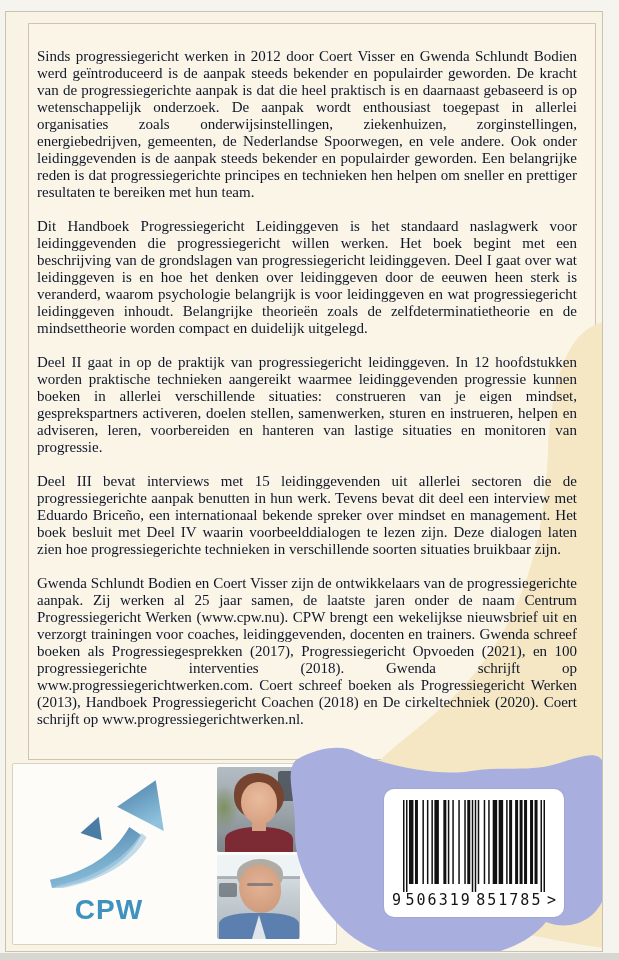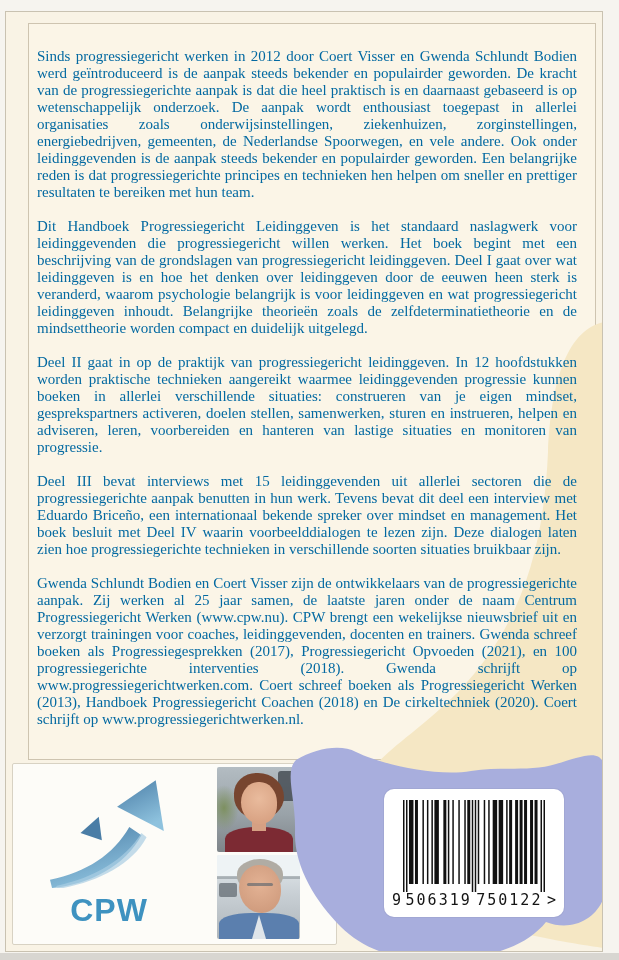--- a/index.html
+++ b/index.html
@@ -25,40 +25,40 @@
     border:1px solid rgba(150,138,108,0.45);
     box-sizing:border-box;
     z-index:1;
   }
   .blob-svg{position:absolute;left:0;top:0;width:598px;height:941px;pointer-events:none;}
   .tan-blob-svg{z-index:2;}
   .blue-blob-svg{z-index:5;}
   .back-text{
     position:absolute;left:31px;top:36px;width:540px;
     z-index:3;
-    color:#0369a1;
+    color:#0f172a;
     font-size:15px;line-height:17px;
     text-align:justify;
   }
   .back-text p{margin:0 0 17px 0;}
   
   .publisher-panel{
     position:absolute;left:6px;top:751px;width:325px;height:182px;
     background:#fdfcf8;
     border:1px solid #d8d2c3;
     border-radius:2px;
     box-sizing:border-box;
     z-index:4;
   }
   .cpw-arrow{position:absolute;left:30px;top:2px;width:138px;height:122px;}
   .cpw-text{
     position:absolute;left:36px;top:124px;width:120px;
     text-align:center;
     font-family:"Liberation Sans", sans-serif;
-    font-weight:bold;font-size:32px;line-height:44px;
+    font-weight:bold;font-size:28px;line-height:44px;
     color:#3e92c0;letter-spacing:1px;
   }
   
   .photo{
     position:absolute;left:204px;width:83px;overflow:hidden;
     border-radius:2px;
   }
   .photo-top{top:3px;height:85px;background:linear-gradient(180deg,#b3bcc2 0%,#9aa3a9 55%,#7e8489 100%);}
   .photo-bottom{top:91px;height:84px;background:linear-gradient(180deg,#e7edf0 0%,#c9d0d5 45%,#aeb5ba 100%);}
   .photo div{position:absolute;}
@@ -201,19 +201,19 @@
           <rect x="116.59" y="0" width="2.99" height="84" fill="#111"></rect>
           <rect x="121.07" y="0" width="2.99" height="84" fill="#111"></rect>
           <rect x="127.05" y="0" width="2.99" height="84" fill="#111"></rect>
           <rect x="131.54" y="0" width="2.99" height="84" fill="#111"></rect>
           <rect x="137.52" y="0" width="1.49" height="92" fill="#111"></rect>
           <rect x="140.51" y="0" width="1.49" height="92" fill="#111"></rect>
         </svg>
       <div class="barcode-digits">
         <span>9</span>
         <span class="grp">506319</span>
-        <span class="grp">750122</span>
+        <span class="grp">851785</span>
         <span>&gt;</span>
       </div>
     </div>
 
   </div>
 </div>
 
 </body></html>

